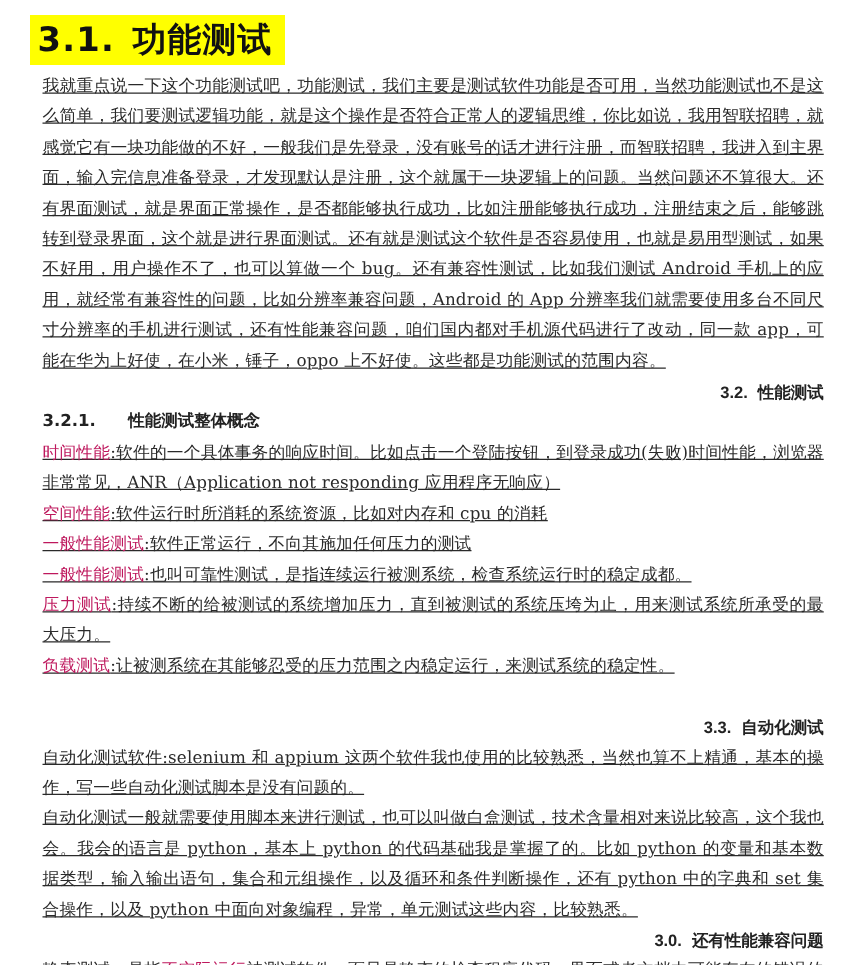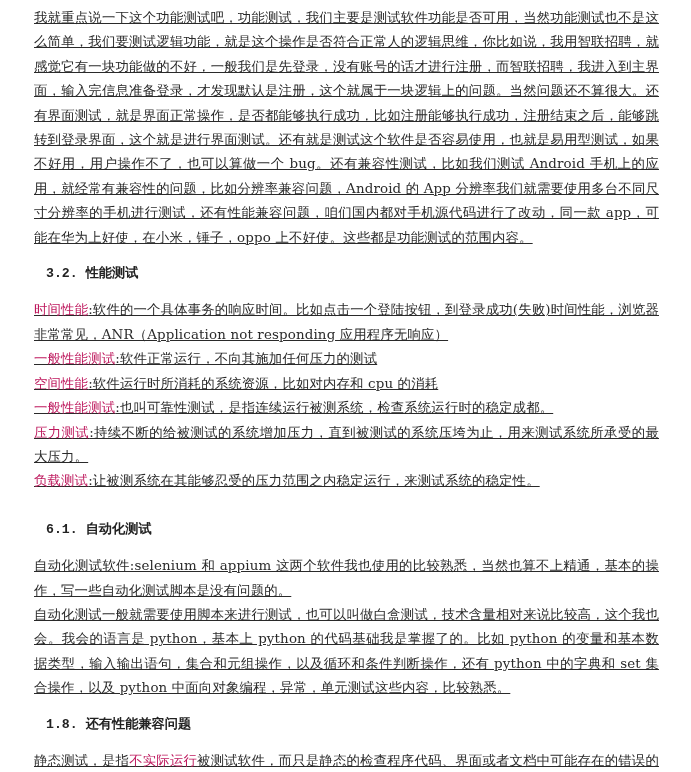--- a/index.html
+++ b/index.html
@@ -40,26 +40,27 @@
       margin: 0;
       font-size: 13.4px;
       line-height: 24.4px;
       text-align: justify;
       text-align-last: left;
       letter-spacing: 0.15px;
       text-decoration: underline;
     }
     .para-first { margin-top: 6px; }
     .h2 {
-      font-family: Liberation Mono, monospace;
+      font-family: Liberation Sans, sans-serif;
       font-weight: bold;
       font-size: 13.2px;
       line-height: 24.4px;
       color: #222;
-      margin: 12px;
+      margin: 0;
+      text-align: right;
     }
     .h2 .num { margin-right: 8px; }
     .h3 {
       font-family: "DejaVu Sans", "Liberation Sans", sans-serif;
       font-weight: bold;
       font-size: 13.2px;
       line-height: 24.4px;
       color: #222;
       margin: 0;
     }
@@ -68,37 +69,39 @@
       color: #be185d;
     }
     .sec33 { margin-top: 24px; }
   </style>
 </head>
 <body>
 
 <div class="page">
 
   
+  <div class="h1"><span class="num">3.1.</span><span>功能测试</span></div>
 
   <p class="para-first">我就重点说一下这个功能测试吧，功能测试，我们主要是测试软件功能是否可用，当然功能测试也不是这么简单，我们要测试逻辑功能，就是这个操作是否符合正常人的逻辑思维，你比如说，我用智联招聘，就感觉它有一块功能做的不好，一般我们是先登录，没有账号的话才进行注册，而智联招聘，我进入到主界面，输入完信息准备登录，才发现默认是注册，这个就属于一块逻辑上的问题。当然问题还不算很大。还有界面测试，就是界面正常操作，是否都能够执行成功，比如注册能够执行成功，注册结束之后，能够跳转到登录界面，这个就是进行界面测试。还有就是测试这个软件是否容易使用，也就是易用型测试，如果不好用，用户操作不了，也可以算做一个 bug。还有兼容性测试，比如我们测试 Android 手机上的应用，就经常有兼容性的问题，比如分辨率兼容问题，Android 的 App 分辨率我们就需要使用多台不同尺寸分辨率的手机进行测试，还有性能兼容问题，咱们国内都对手机源代码进行了改动，同一款 app，可能在华为上好使，在小米，锤子，oppo 上不好使。这些都是功能测试的范围内容。</p>
 
   
   <div class="h2"><span class="num">3.2.</span><span>性能测试</span></div>
+  <div class="h3"><span class="num">3.2.1.</span><span>性能测试整体概念</span></div>
 
   <div>
     <p><span class="term">时间性能</span><span>:软件的一个具体事务的响应时间。比如点击一个登陆按钮，到登录成功(失败)时间性能，浏览器非常常见，ANR（Application not responding  应用程序无响应）</span></p>
+    <p><span class="term">空间性能</span><span>:软件运行时所消耗的系统资源，比如对内存和 cpu 的消耗</span></p>
     <p><span class="term">一般性能测试</span><span>:软件正常运行，不向其施加任何压力的测试</span></p>
-    <p><span class="term">空间性能</span><span>:软件运行时所消耗的系统资源，比如对内存和 cpu 的消耗</span></p>
     <p><span class="term">一般性能测试</span><span>:也叫可靠性测试，是指连续运行被测系统，检查系统运行时的稳定成都。</span></p>
     <p><span class="term">压力测试</span><span>:持续不断的给被测试的系统增加压力，直到被测试的系统压垮为止，用来测试系统所承受的最大压力。</span></p>
     <p><span class="term">负载测试</span><span>:让被测系统在其能够忍受的压力范围之内稳定运行，来测试系统的稳定性。</span></p>
   </div>
 
   
-  <div class="h2 sec33"><span class="num">6.1.</span><span>自动化测试</span></div>
+  <div class="h2 sec33"><span class="num">3.3.</span><span>自动化测试</span></div>
   <p>自动化测试软件:selenium 和 appium 这两个软件我也使用的比较熟悉，当然也算不上精通，基本的操作，写一些自动化测试脚本是没有问题的。</p>
   <p>自动化测试一般就需要使用脚本来进行测试，也可以叫做白盒测试，技术含量相对来说比较高，这个我也会。我会的语言是 python，基本上 python 的代码基础我是掌握了的。比如 python 的变量和基本数据类型，输入输出语句，集合和元组操作，以及循环和条件判断操作，还有 python 中的字典和 set 集合操作，以及 python 中面向对象编程，异常，单元测试这些内容，比较熟悉。</p>
 
   
-  <div class="h2"><span class="num">1.8.</span><span>还有性能兼容问题</span></div>
+  <div class="h2"><span class="num">3.0.</span><span>还有性能兼容问题</span></div>
   <p><span>静态测试，是指</span><span class="term">不实际运行</span><span>被测试软件，而只是静态的检查程序代码、界面或者文档中可能存在的错误的过程。</span></p>
 
 </div>
 
 </body></html>

